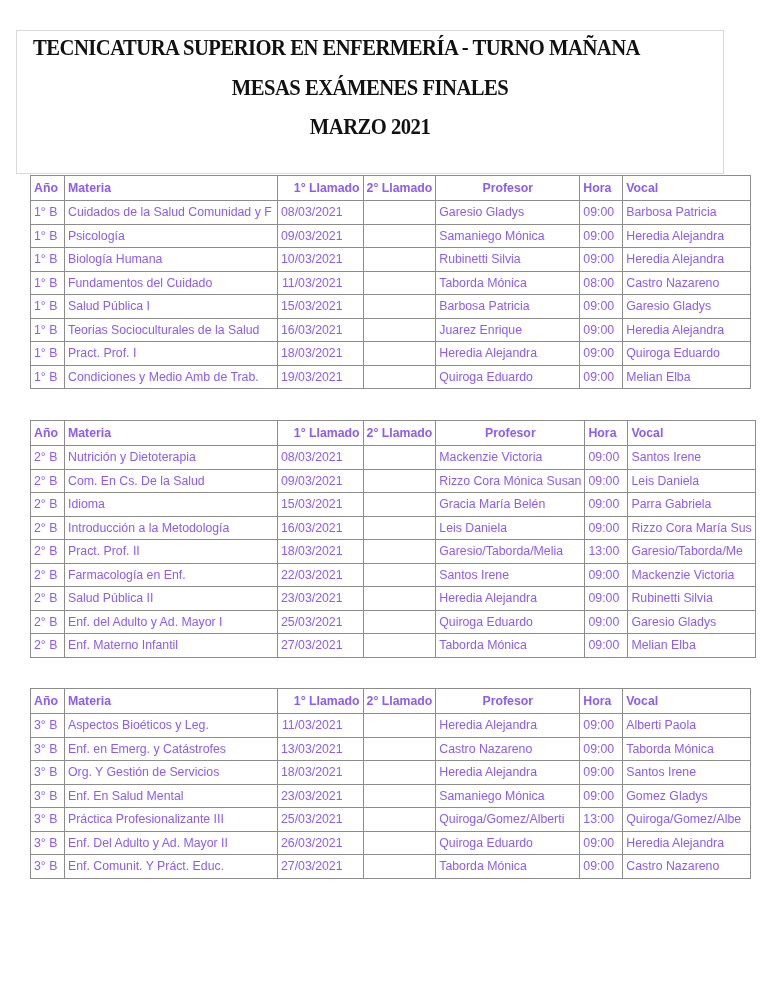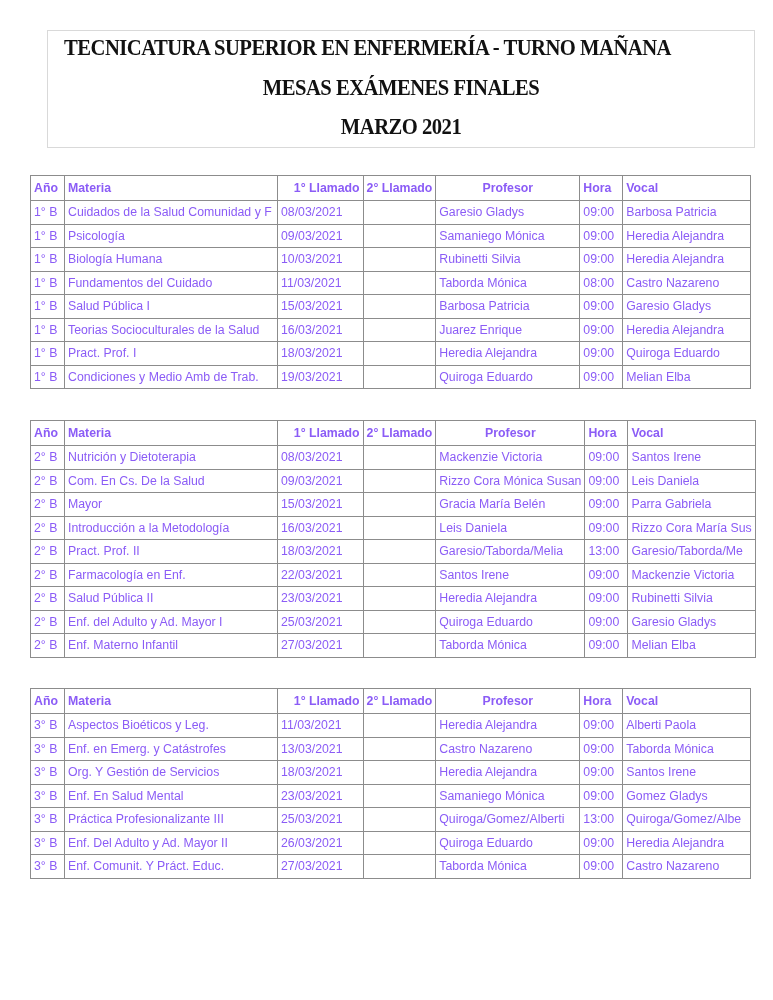--- a/index.html
+++ b/index.html
@@ -1,34 +1,34 @@
 <!DOCTYPE html>
 <html><head>
 <meta charset="utf-8">
 <style>
   html, body { margin:0; padding:0; background:#ffffff; }
   body { width:773px; height:1000px; position:relative; overflow:hidden;
          font-family:"Liberation Sans", sans-serif; color:#111; }
-  .title-box { position:absolute; left:47px; top:30px; width:708px; height:118px;
+  .title-box { position:absolute; left:16px; top:30px; width:708px; height:144px;
                border:1px solid #d9d9d9; box-sizing:border-box; }
   .title-line { position:absolute; left:0; width:100%; font-family:"Liberation Serif", serif;
                 font-weight:bold; font-size:24px; letter-spacing:-0.6px; color:#111;
                 transform:scaleX(0.86); transform-origin:left center; white-space:nowrap; }
   .t1 { top:3px; left:16px; }
   .t2 { top:43px; text-align:center; transform-origin:center center; }
   .t3 { top:82px; text-align:center; transform-origin:center center; }
   table.exam { position:absolute; left:30px; border-collapse:collapse; table-layout:fixed;
                font-family:"Liberation Sans", sans-serif; font-size:12.3px; color:#8b5cf6; }
   table.exam td, table.exam th { border:1px solid #8c8c8c; height:23.5px; padding:0 3px;
                white-space:nowrap; overflow:hidden; box-sizing:border-box; }
   table.exam th { font-weight:bold; text-align:left; height:25px; }
   table.exam th.c-llam1, table.exam th.c-llam2 { text-align:right; }
   table.exam th.c-prof { text-align:center;margin-left:42px; }
   table.exam th.c-hora { text-align:left; }
-  table.exam td.c-llam1 { text-align:left; padding-right:20px;margin-top:24px; }
+  table.exam td.c-llam1 { text-align:right; padding-right:20px;margin-top:24px; }
   table.exam td.c-hora { text-align:left; }
   #tbl1 { top:175px; }
   #tbl2 { top:420px; }
   #tbl3 { top:688px; }
 </style>
 </head>
 <body>
 
 <div class="title-box">
   <div class="title-line t1">TECNICATURA SUPERIOR EN ENFERMERÍA   - TURNO MAÑANA</div>
@@ -167,21 +167,21 @@
         <td class="c-anio">2° B</td>
         <td class="c-materia">Com. En Cs. De la Salud</td>
         <td class="c-llam1">09/03/2021</td>
         <td class="c-llam2"></td>
         <td class="c-prof">Rizzo Cora Mónica Susan</td>
         <td class="c-hora">09:00</td>
         <td class="c-vocal">Leis Daniela</td>
       </tr>
       <tr>
         <td class="c-anio">2° B</td>
-        <td class="c-materia">Mayor</td>
+        <td class="c-materia">Idioma</td>
         <td class="c-llam1">15/03/2021</td>
         <td class="c-llam2"></td>
         <td class="c-prof">Gracia María Belén</td>
         <td class="c-hora">09:00</td>
         <td class="c-vocal">Parra Gabriela</td>
       </tr>
       <tr>
         <td class="c-anio">2° B</td>
         <td class="c-materia">Introducción a la Metodología</td>
         <td class="c-llam1">16/03/2021</td>

